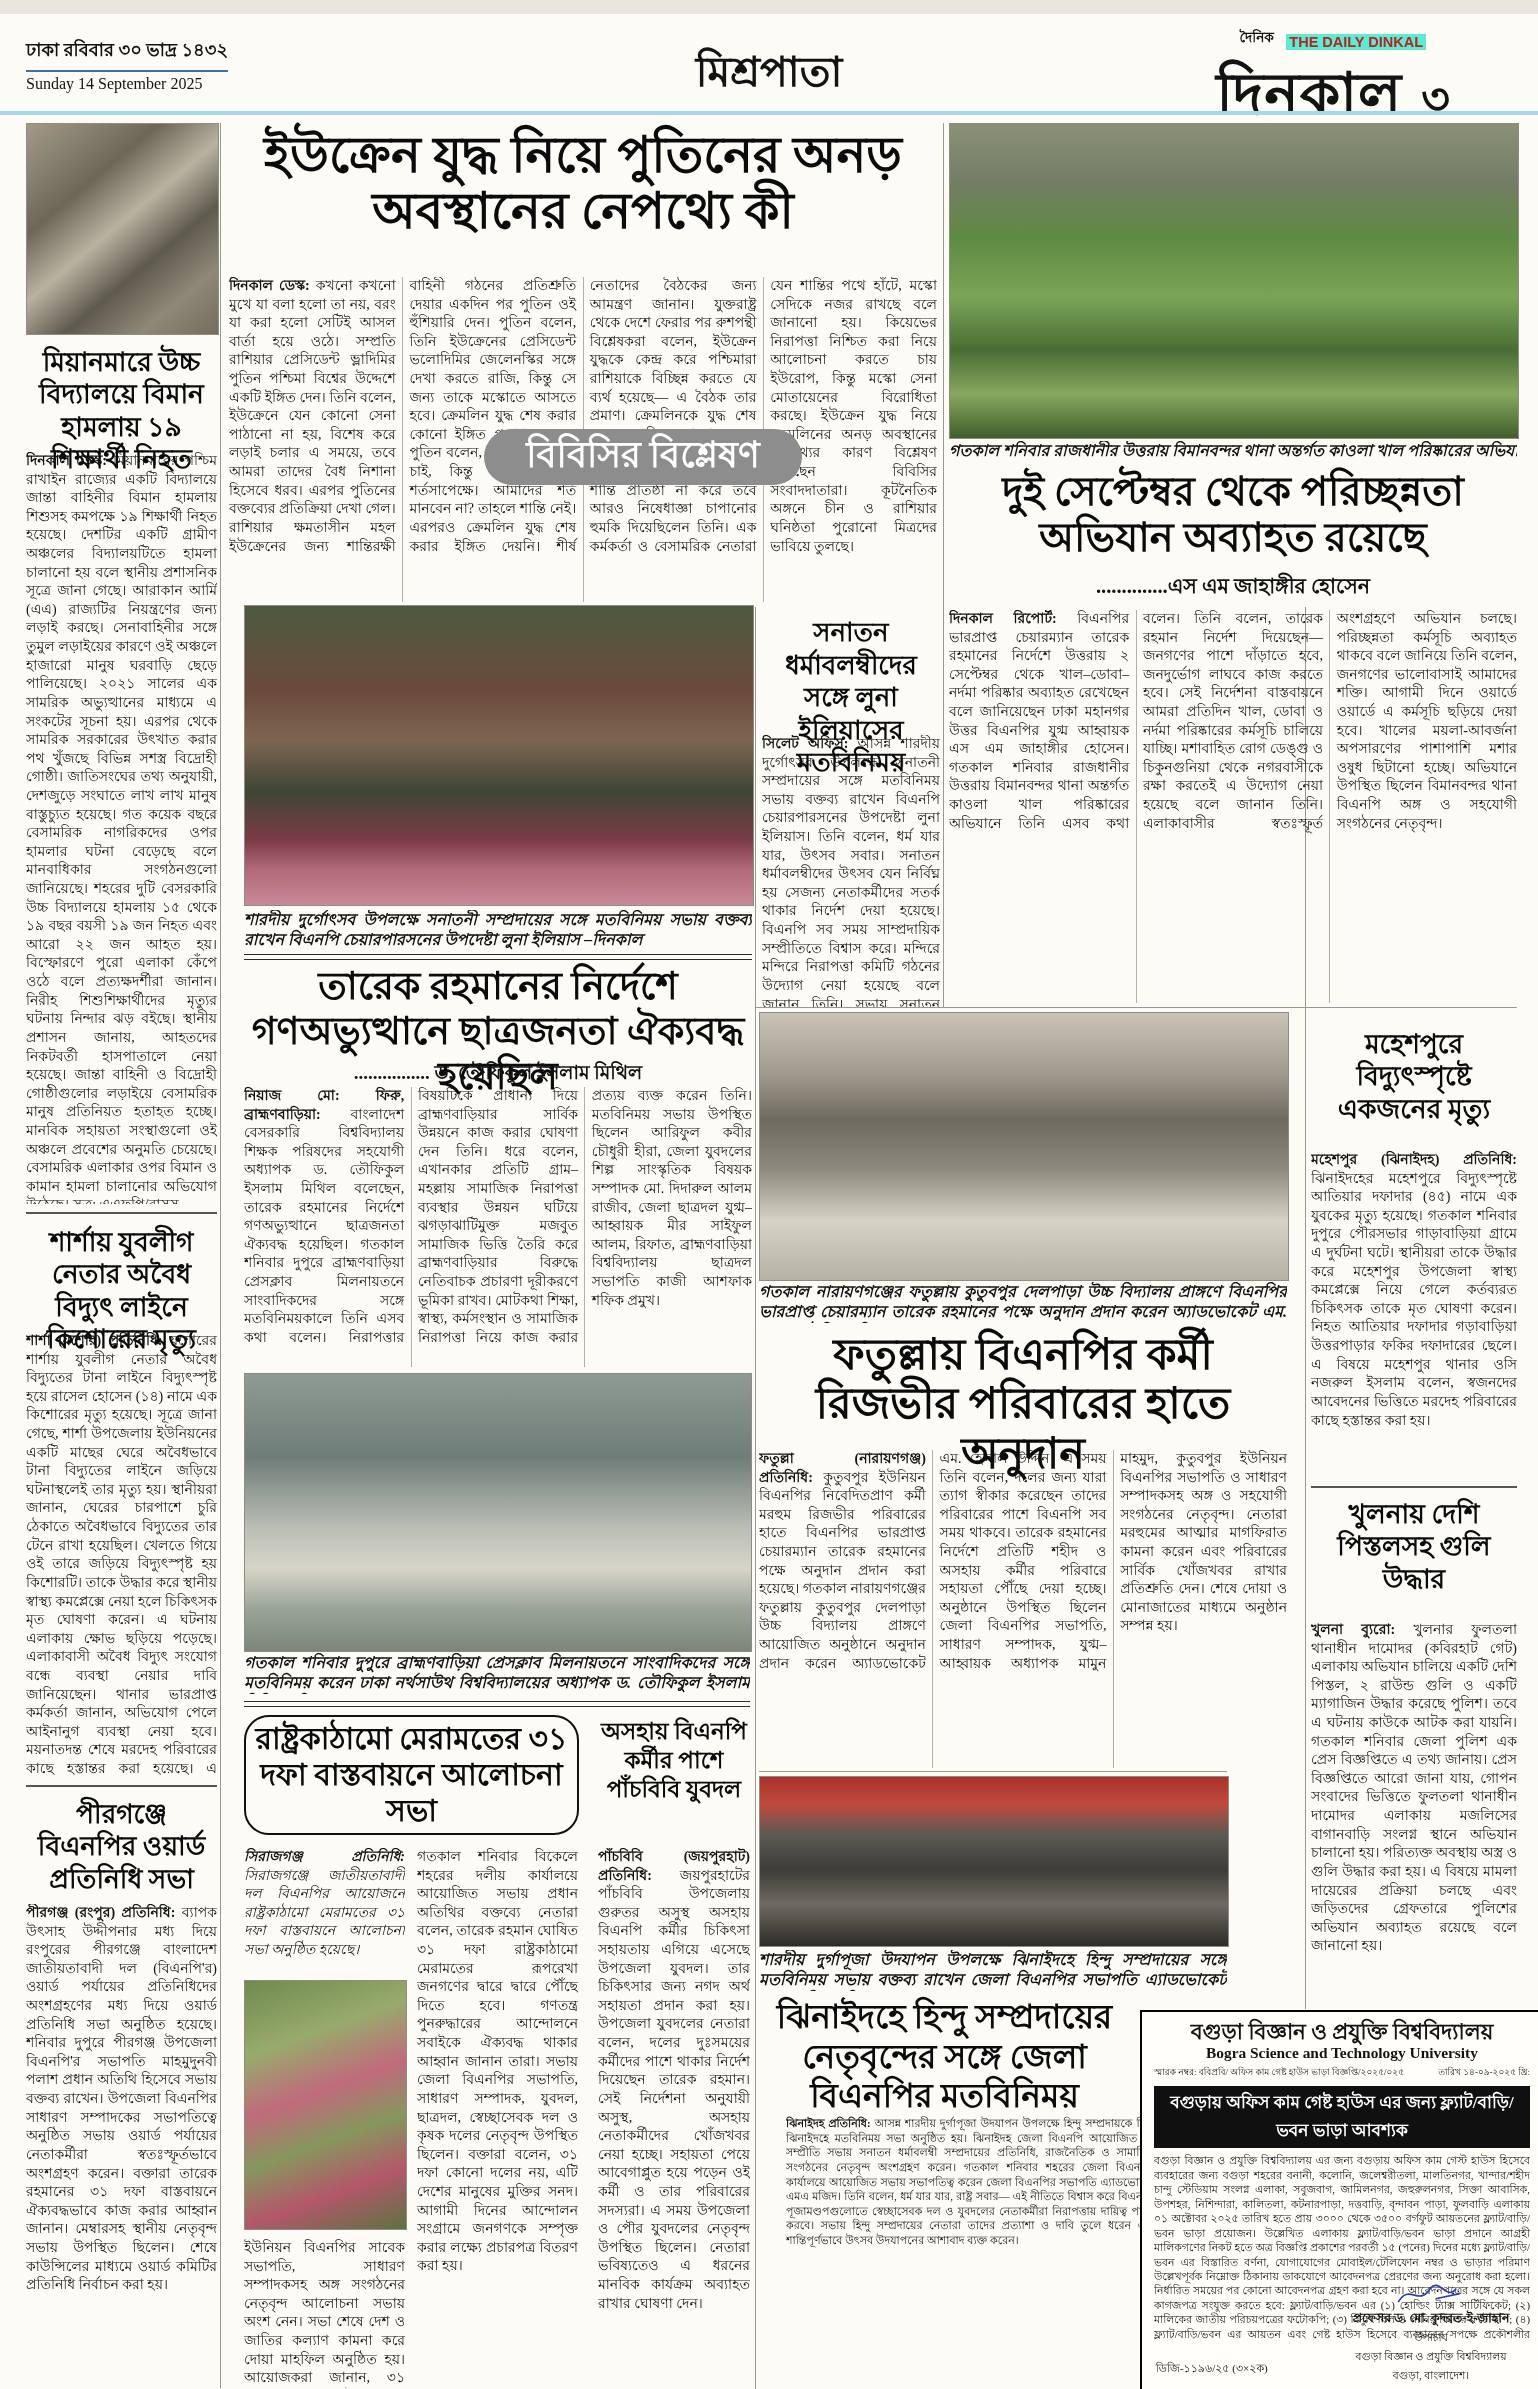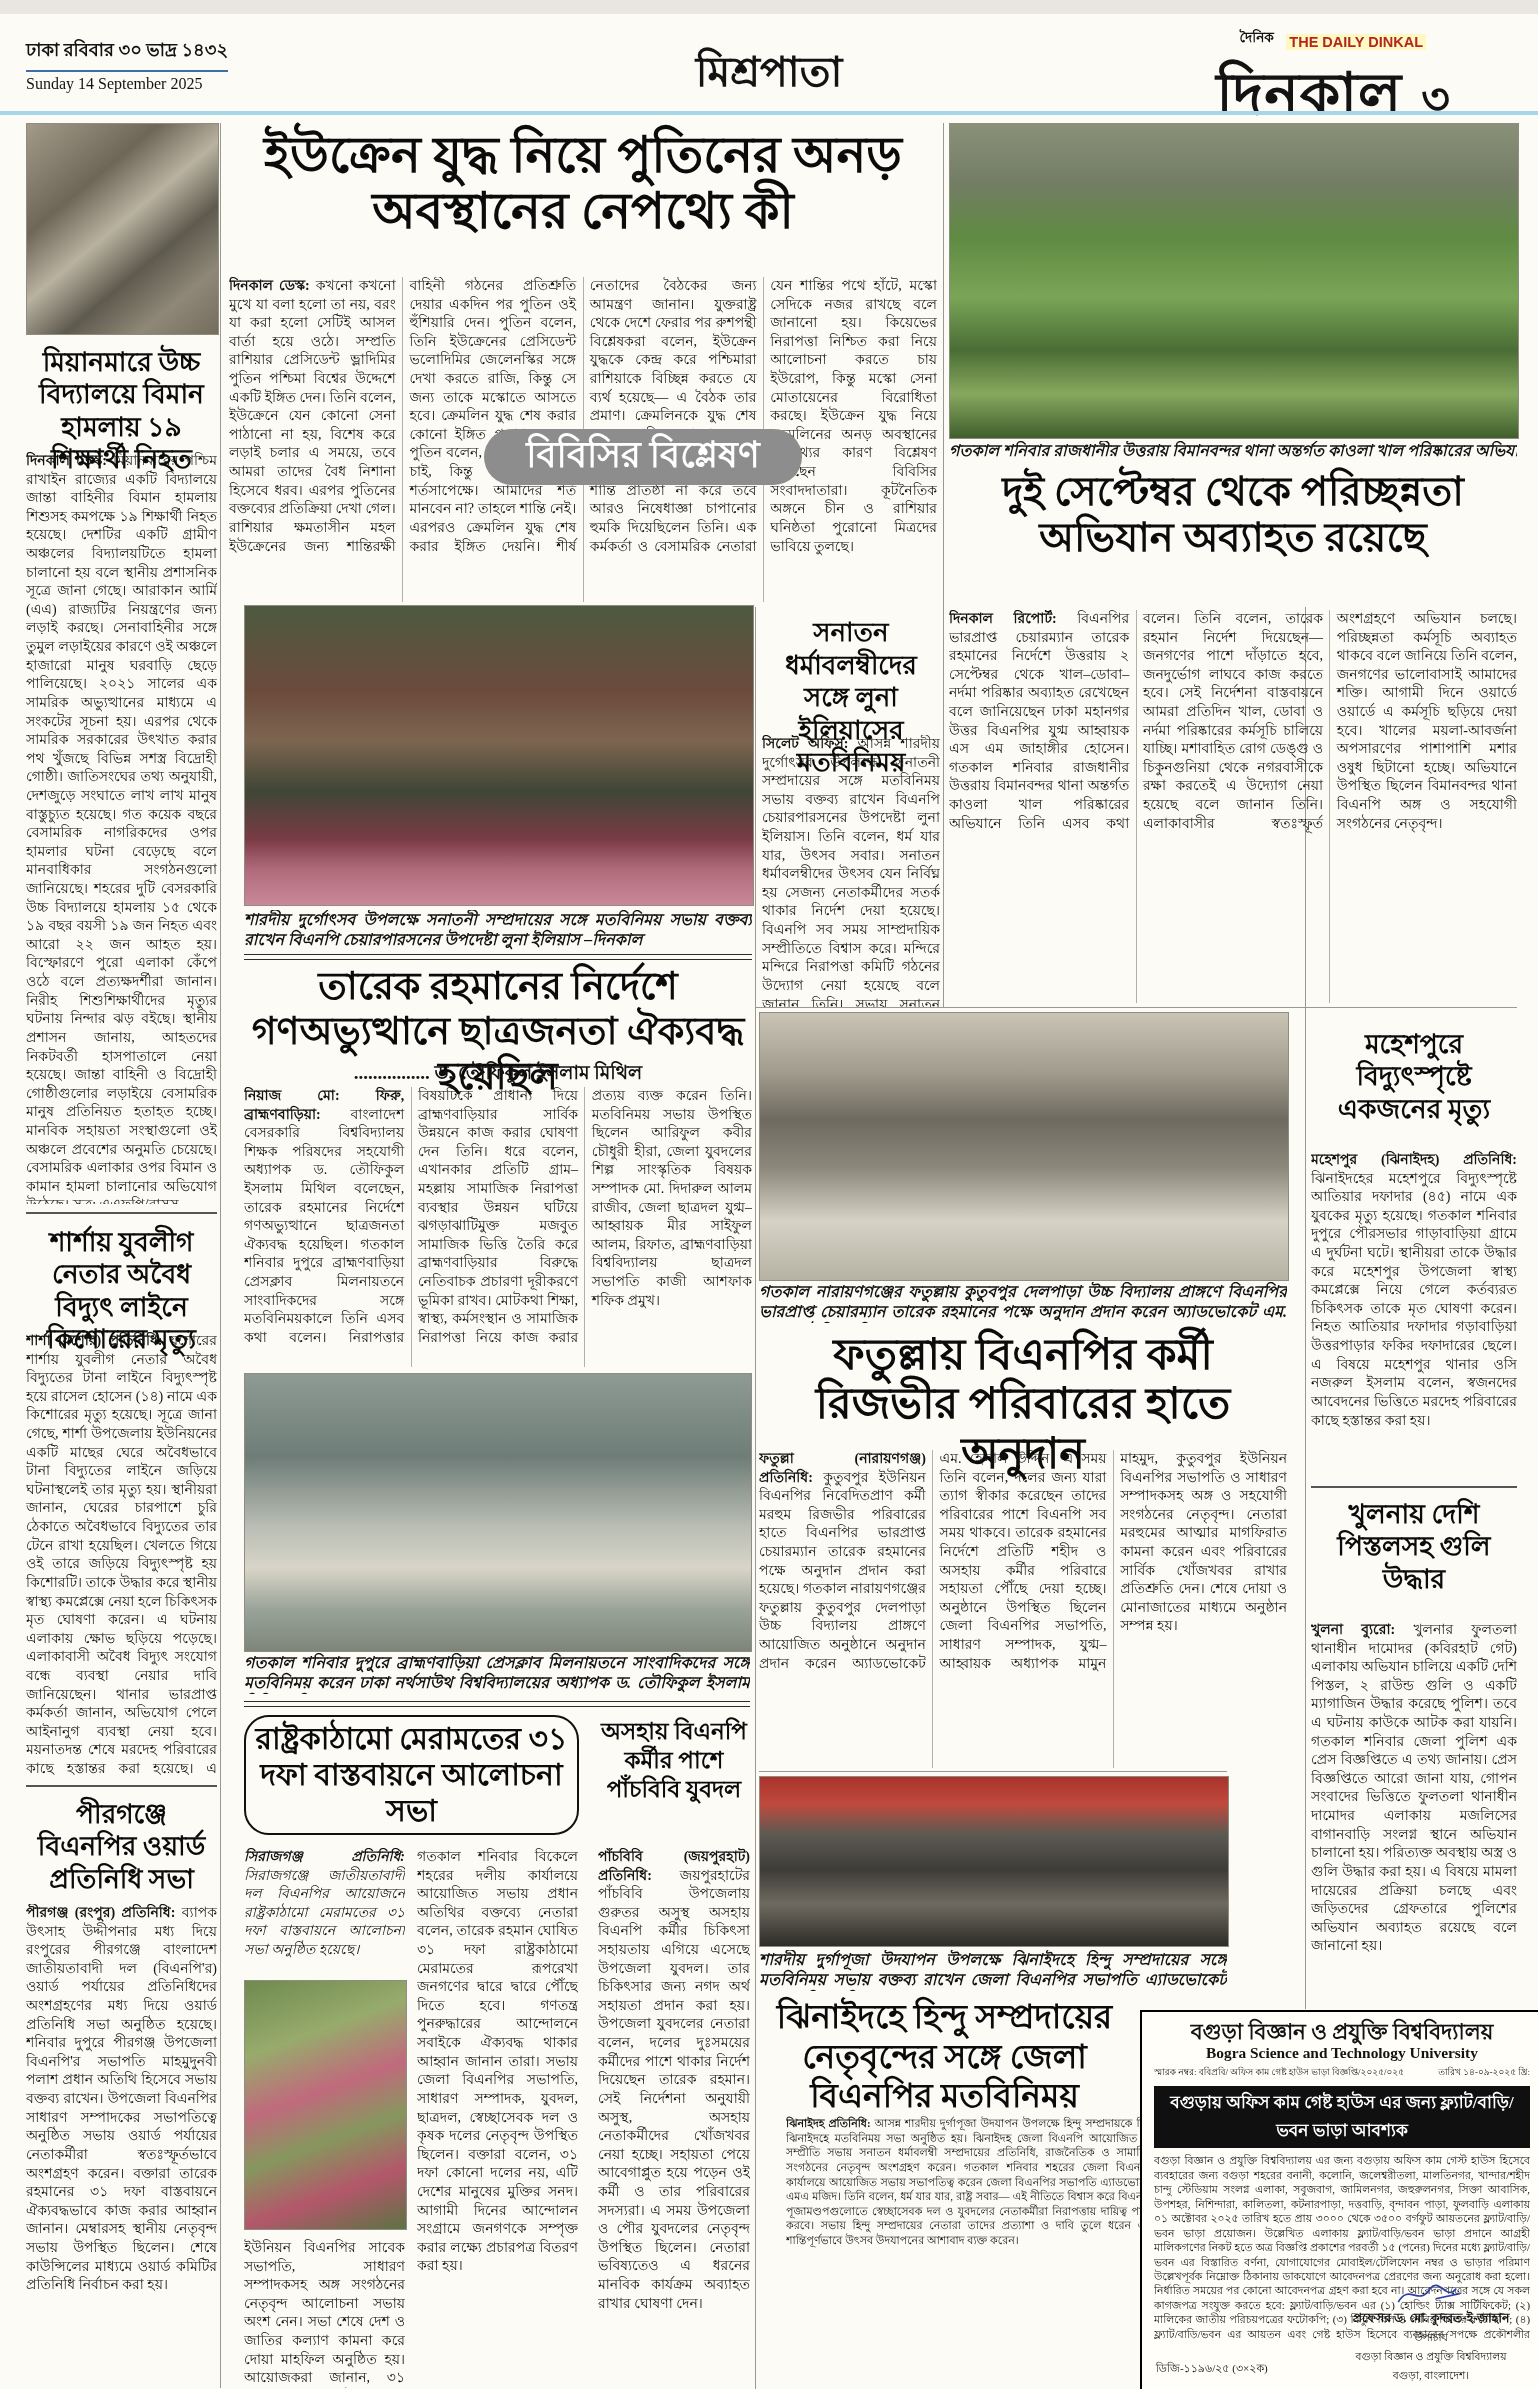--- a/index.html
+++ b/index.html
@@ -14,21 +14,21 @@
   .cols-4{column-count:4;column-gap:13.7px;column-rule:0.9px solid #b3b0a6;}
   .caption{font-size:16px;font-weight:600;font-style:italic;line-height:1.25;text-align:justify;overflow:hidden;}
   .byline{font-weight:bold;text-align:center;overflow:hidden;}
   .vrule{position:absolute;width:0.9px;background:#9b988e;}
   .hrule{position:absolute;height:0.9px;background:#9b988e;}
   .double-rule{position:absolute;height:4.3px;border-top:1.3px solid #2b2b2b;border-bottom:1.3px solid #2b2b2b;}
   .badge{position:absolute;background:#8d8d8d;color:#ffffff;border-radius:31px;
          display:flex;align-items:center;justify-content:center;font-size:36px;font-weight:bold;}
   .adbox{position:absolute;border:2.6px solid #000;background:#fffef9;padding:8.5px 12px;overflow:hidden;}
   .ad-bar{background:#101010;color:#fff;font-weight:bold;text-align:center;font-size:17px;padding:3.4px 1.7px;margin:5.1px 0;}
-  .masthead-en{color:#b3271e;background:#fef9c3;font-weight:bold;padding:0 3.4px;font-family:"Liberation Sans",sans-serif;}
+  .masthead-en{color:#b3271e;background:#5eead4;font-weight:bold;padding:0 3.4px;font-family:"Liberation Sans",sans-serif;}
 </style>
 </head>
 <body>
 
 <div class="page">
 
   <div class="abs" style="left:26px;top:22px;width:205px;">
     <div style="font-size:18px;font-weight:bold;border-bottom:2.6px solid #3f6fa8;padding-bottom:3.4px;display:inline-block;">ঢাকা রবিবার ৩০ ভাদ্র ১৪৩২</div>
     <div style="font-size:16px;margin-top:2.6px;">Sunday 14 September 2025</div>
   </div>
@@ -142,20 +142,21 @@
     <span>ইউনিয়ন বিএনপির সাবেক সভাপতি, সাধারণ সম্পাদকসহ অঙ্গ সংগঠনের নেতৃবৃন্দ আলোচনা সভায় অংশ নেন। সভা শেষে দেশ ও জাতির কল্যাণ কামনা করে দোয়া মাহফিল অনুষ্ঠিত হয়। আয়োজকরা জানান, ৩১ দফার প্রচারে উপজেলায় উপজেলায় ধারাবাহিক কর্মসূচি পালন করা হবে।</span>
   </div>
 
   <div class="abs photo" style="left:949px;top:109px;width:568px;height:314px;background:
        linear-gradient(180deg,#8a9178 0%,#747d66 18%,#5f8a42 36%,#7aa557 55%,#4a6d35 72%,#86a85e 86%,#3f5e2d 100%);"></div>
 
   <div class="abs caption" style="left:949px;top:427px;width:568px;height:22px;white-space:nowrap;">গতকাল শনিবার রাজধানীর উত্তরায় বিমানবন্দর থানা অন্তর্গত কাওলা খাল পরিষ্কারের অভিযান      –দিনকাল</div>
 
   <div class="abs art-headline" style="left:949px;top:455px;width:568px;font-size:40px;line-height:1.15;">দুই সেপ্টেম্বর থেকে পরিচ্ছন্নতা অভিযান অব্যাহত রয়েছে</div>
 
+  <div class="abs byline" style="left:949px;top:557px;width:568px;font-size:20.5px;">..............এস এম জাহাঙ্গীর হোসেন</div>
 
   <div class="abs art-body cols-3" style="left:949px;top:596px;width:568px;height:393px;">
     <span class="lead">দিনকাল রিপোর্ট:</span>
     <span>বিএনপির ভারপ্রাপ্ত চেয়ারম্যান তারেক রহমানের নির্দেশে উত্তরায় ২ সেপ্টেম্বর থেকে খাল–ডোবা–নর্দমা পরিষ্কার অব্যাহত রেখেছেন বলে জানিয়েছেন ঢাকা মহানগর উত্তর বিএনপির যুগ্ম আহ্বায়ক এস এম জাহাঙ্গীর হোসেন। গতকাল শনিবার রাজধানীর উত্তরায় বিমানবন্দর থানা অন্তর্গত কাওলা খাল পরিষ্কারের অভিযানে তিনি এসব কথা বলেন। তিনি বলেন, তারেক রহমান নির্দেশ দিয়েছেন— জনগণের পাশে দাঁড়াতে হবে, জনদুর্ভোগ লাঘবে কাজ করতে হবে। সেই নির্দেশনা বাস্তবায়নে আমরা প্রতিদিন খাল, ডোবা ও নর্দমা পরিষ্কারের কর্মসূচি চালিয়ে যাচ্ছি। মশাবাহিত রোগ ডেঙ্গু ও চিকুনগুনিয়া থেকে নগরবাসীকে রক্ষা করতেই এ উদ্যোগ নেয়া হয়েছে বলে জানান তিনি। এলাকাবাসীর স্বতঃস্ফূর্ত অংশগ্রহণে অভিযান চলছে। পরিচ্ছন্নতা কর্মসূচি অব্যাহত থাকবে বলে জানিয়ে তিনি বলেন, জনগণের ভালোবাসাই আমাদের শক্তি। আগামী দিনে ওয়ার্ডে ওয়ার্ডে এ কর্মসূচি ছড়িয়ে দেয়া হবে। খালের ময়লা-আবর্জনা অপসারণের পাশাপাশি মশার ওষুধ ছিটানো হচ্ছে। অভিযানে উপস্থিত ছিলেন বিমানবন্দর থানা বিএনপি অঙ্গ ও সহযোগী সংগঠনের নেতৃবৃন্দ।</span>
   </div>
 
   <div class="abs art-headline" style="left:762px;top:603px;width:178px;font-size:26px;line-height:1.25;">সনাতন ধর্মাবলম্বীদের সঙ্গে লুনা ইলিয়াসের মতবিনিময়</div>
 
   <div class="abs art-body" style="left:762px;top:721px;width:178px;height:272px;">
     <span class="lead">সিলেট অফিস:</span>

